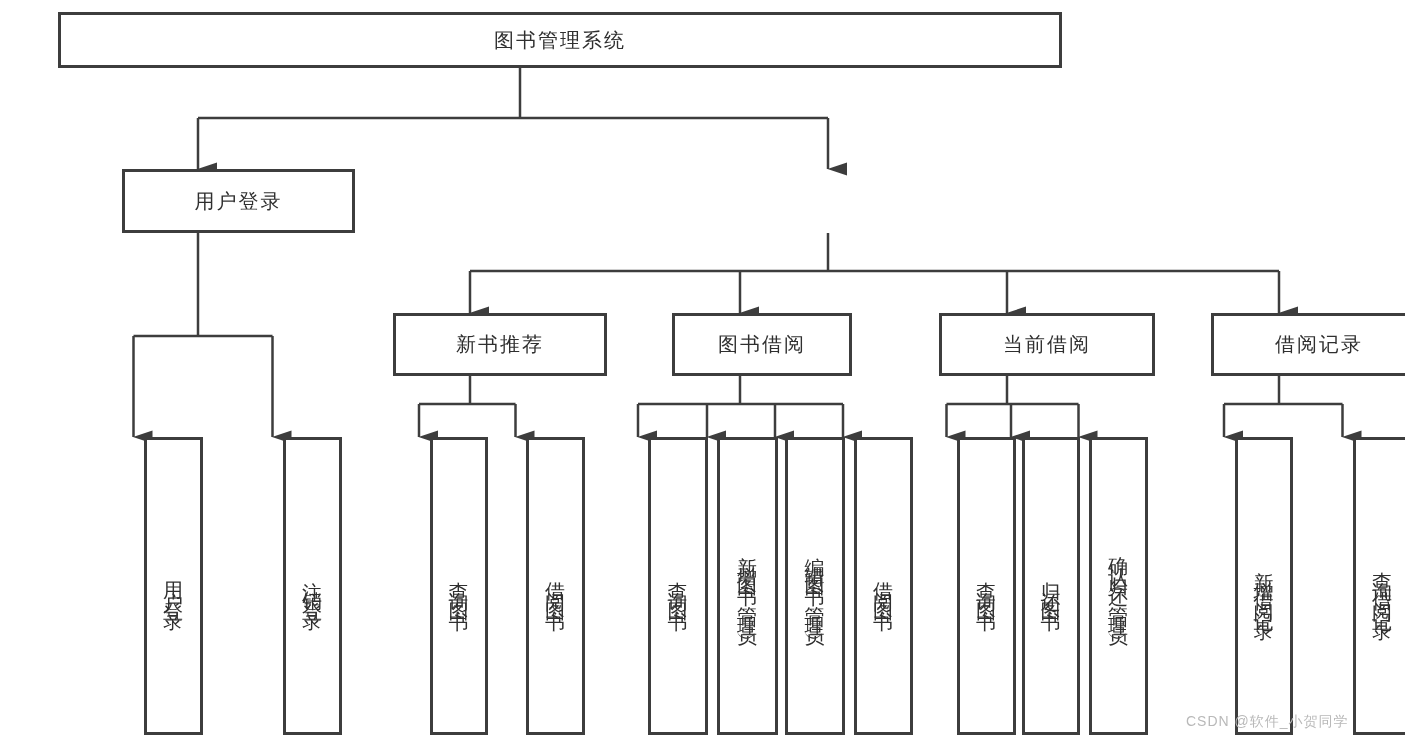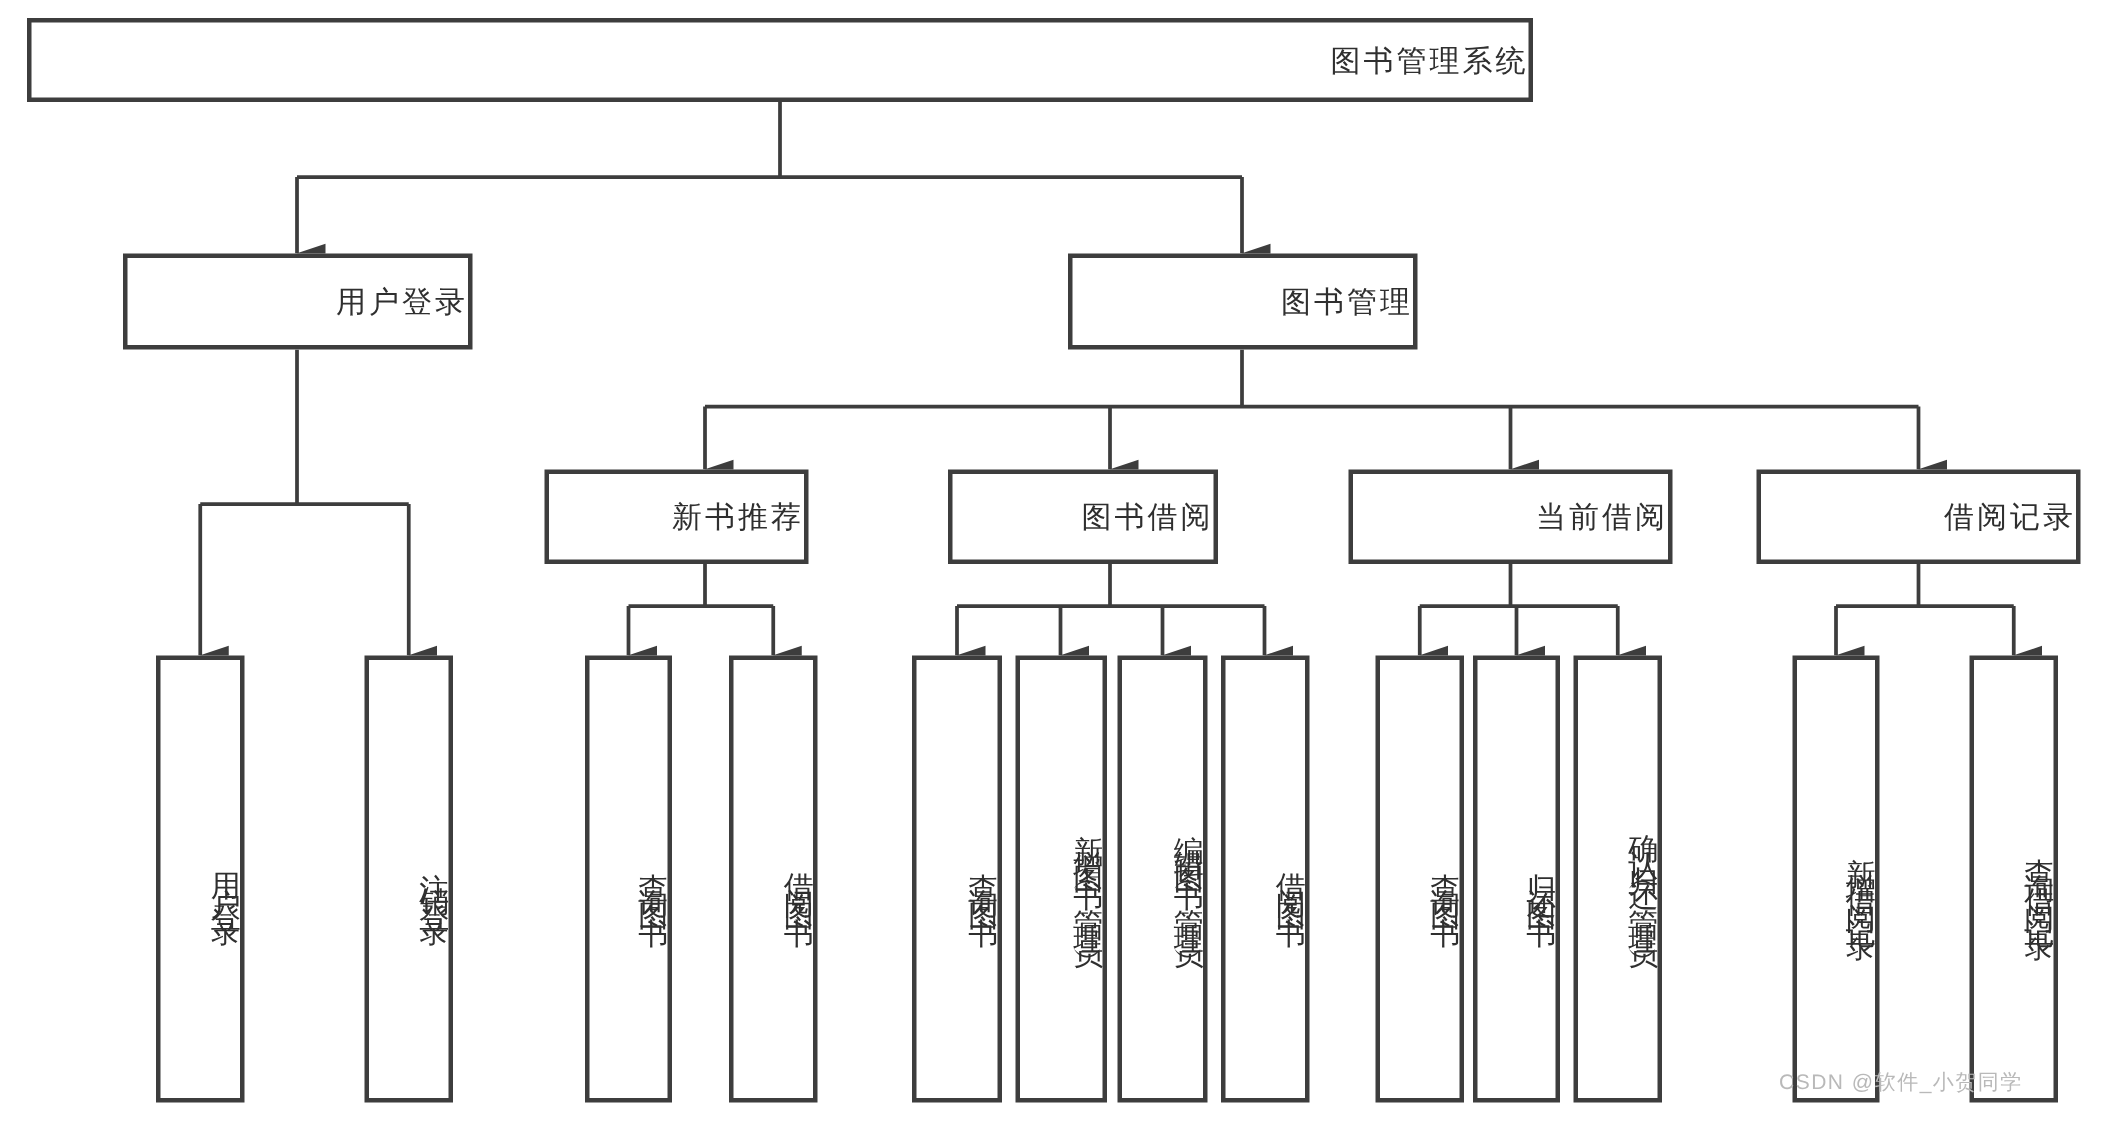--- a/index.html
+++ b/index.html
@@ -23,26 +23,27 @@
     height: 747px;
     z-index: 1;
   }
   .node {
     position: absolute;
     box-sizing: border-box;
     background: #ffffff;
     border: 3px solid #3d3d3d;
     display: flex;
     align-items: center;
-    justify-content: flex-end;
+    justify-content: center;
     color: #2f2f2f;
     font-size: 20px;
     letter-spacing: 2px;
     z-index: 2;
     white-space: nowrap;
+    margin-left: 40px;
   }
   .node.v {
     white-space: normal;
   }
   .node.v .lbl {
     writing-mode: vertical-rl;
     text-orientation: mixed;
     letter-spacing: 10px;
     line-height: 1;
   }
@@ -112,25 +113,22 @@
     </g>
   </svg>
 
   <div class="node" style="left:18px;top:12px;width:1004px;height:56px">
     <span class="lbl">图书管理系统</span>
   </div>
 
   <div class="node" style="left:82px;top:169px;width:233px;height:64px">
     <span class="lbl">用户登录</span>
   </div>
-  <div class="node" style="left:712px;top:169px;width:233px;height:64px">
-    <span class="lbl">图书管理</span>
-  </div>
 
-  <div class="node" style="left:363px;top:313px;width:176px;height:63px">
+  <div class="node" style="left:353px;top:313px;width:214px;height:63px">
     <span class="lbl">新书推荐</span>
   </div>
   <div class="node" style="left:632px;top:313px;width:180px;height:63px">
     <span class="lbl">图书借阅</span>
   </div>
   <div class="node" style="left:899px;top:313px;width:216px;height:63px">
     <span class="lbl">当前借阅</span>
   </div>
   <div class="node" style="left:1171px;top:313px;width:216px;height:63px">
     <span class="lbl">借阅记录</span>

